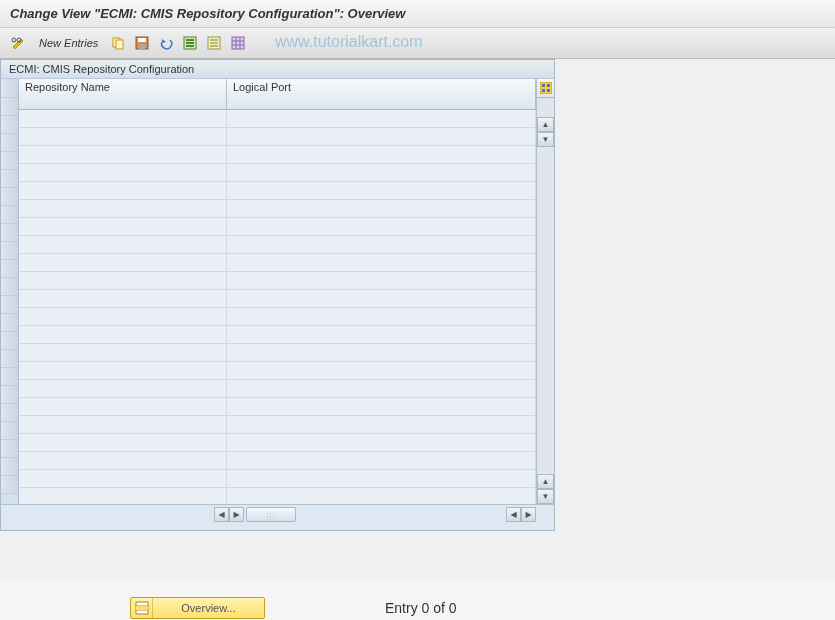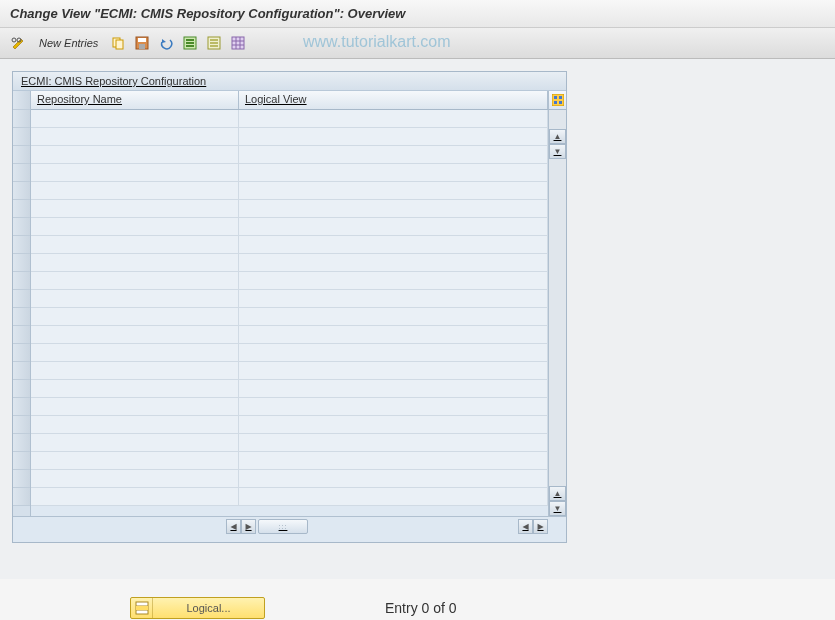--- a/index.html
+++ b/index.html
@@ -54,27 +54,25 @@
       font-style: italic;
     }
     .watermark {
       position: absolute;
       left: 275px;
       top: 5px;
       font-size: 16px;
       color: rgba(102, 170, 204, 0.55);
       font-family: Arial, sans-serif;
       pointer-events: none;
-      margin-left: 28px;
     }
     .content-area {
-      padding: 12px;
+      padding: 0;
       background: #eef0f2;
       height: 520px;
-      text-decoration: underline;
     }
     .panel {
       border: 1px solid #a7b8c9;
       background: #dee8f2;
       width: 555px;
       height: 472px;
       position: relative;
     }
     .panel-title {
       padding: 3px 8px;
@@ -99,21 +97,21 @@
     }
     .grid-body {
       flex: 1;
       overflow: hidden;
       position: relative;
     }
     .grid-header {
       display: flex;
       background: linear-gradient(to bottom, #f5f8fb, #dde6ef);
       border-bottom: 1px solid #a7b8c9;
-      height: 19px;
+      height: 31px;
     }
     .grid-header-cell {
       padding: 2px 6px;
       border-right: 1px solid #b0c0d0;
       font-size: 11px;
       color: #333;
     }
     .col1 { width: 208px; }
     .col2 { flex: 1; }
     .config-icon-cell {
@@ -332,21 +330,21 @@
         <div class="row-selector"></div>
         <div class="row-selector"></div>
         <div class="row-selector"></div>
         <div class="row-selector"></div>
         <div class="row-selector"></div>
       </div>
 
       <div class="grid-body">
         <div class="grid-header">
           <div class="grid-header-cell col1">Repository Name</div>
-          <div class="grid-header-cell col2">Logical View</div>
+          <div class="grid-header-cell col2">Logical Port</div>
         </div>
         <div class="grid-rows">
           <div class="grid-row">
               <div class="grid-cell col1"></div>
               <div class="grid-cell col2"></div>
             </div>
           <div class="grid-row">
               <div class="grid-cell col1"></div>
               <div class="grid-cell col2"></div>
             </div>
@@ -489,16 +487,16 @@
 <div class="footer-row">
   <button class="position-btn">
     <span class="position-btn-icon">
       <svg width="14" height="14">
           <rect x="1" y="1" width="12" height="12" fill="#fff" stroke="#aa8822"></rect>
           <line x1="1" y1="5" x2="13" y2="5" stroke="#aa8822"></line>
           <line x1="1" y1="9" x2="13" y2="9" stroke="#aa8822"></line>
           <rect x="1" y="5" width="12" height="4" fill="#ffdd66"></rect>
         </svg>
     </span>
-    <span class="position-btn-label">Logical...</span>
+    <span class="position-btn-label">Overview...</span>
   </button>
   <div class="entry-text">Entry 0 of 0</div>
 </div>
 
 </body></html>

